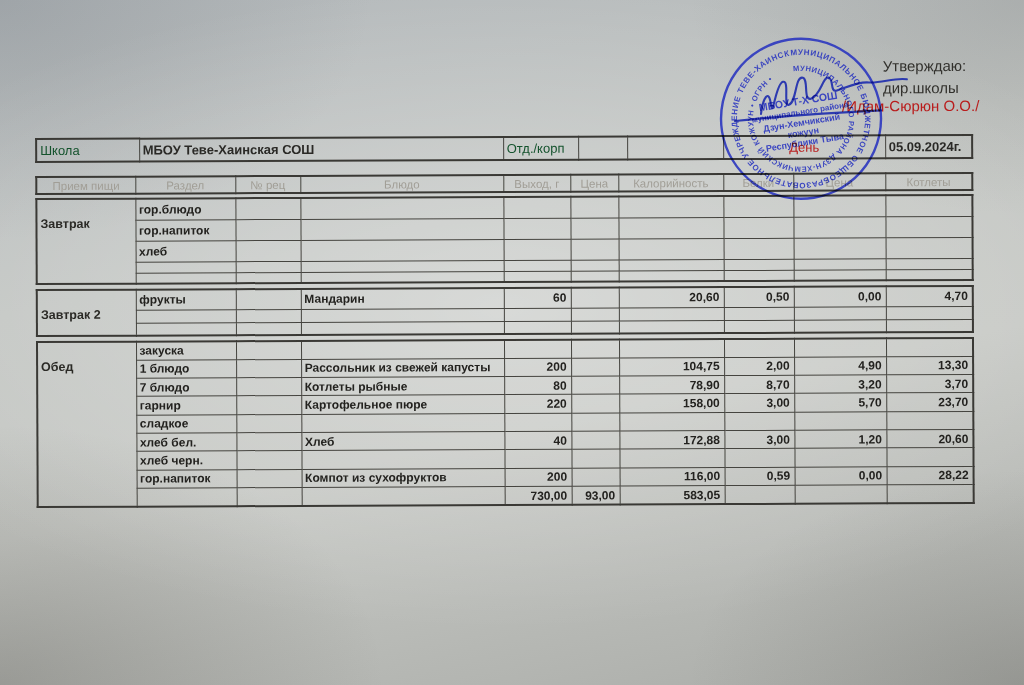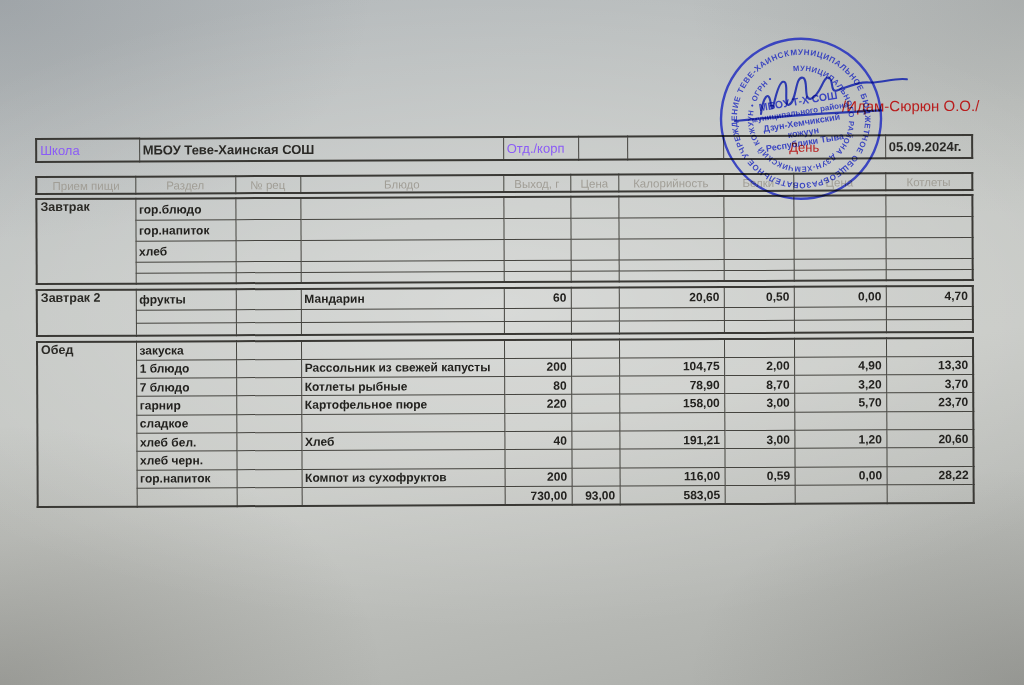--- a/index.html
+++ b/index.html
@@ -14,28 +14,28 @@
       radial-gradient(620px 400px at 0% 0%, rgba(88,95,102,0.22), rgba(0,0,0,0) 60%),
       linear-gradient(168deg,#b3b8bb 0%,#c2c5c2 35%,#c6c8c4 60%,#aaaca8 100%);
   }
   .sheet{position:absolute;inset:0;transform:rotate(-0.25deg);}
   table{border-collapse:collapse;table-layout:fixed;position:absolute;background:transparent;}
   td,th{border:1px solid #45443f;overflow:hidden;white-space:nowrap;vertical-align:middle;padding:0 3px;}
   .tbl{border:2px solid #3a3935;}
   
   .info{left:36px;top:136px;width:936px;height:25px;font-size:13px;color:#2a2926;}
   .info td{font-weight:700;}
-  .info .lbl{font-weight:400;color:#8b5cf6;}
+  .info .lbl{font-weight:400;color:#14532d;}
   
   .hdr{left:36px;top:174px;width:936px;height:19px;}
   .hdr th{font-size:11.5px;font-weight:400;color:#a19e96;text-align:center;padding:0 2px;}
   
   .blk{left:36px;width:936px;font-size:12px;color:#23221f;}
   .blk td{font-weight:700;}
-  .blk td.meal{vertical-align:top;padding-top:0;font-size:12.5px;color:#2b2a26;}
+  .blk td.meal{vertical-align:top;padding-top:17px;font-size:12.5px;color:#2b2a26;}
   .blk td.num{text-align:right;padding-right:4px;}
   .b1{top:196px;height:87px;}
   .b1 tr{height:21px;}
   .b1 tr:nth-child(4),.b1 tr:nth-child(5){height:11px;}
   .b2{top:287px;height:48px;}
   .b2 tr:nth-child(1){height:20px;}
   .b2 tr:nth-child(2){height:13px;}
   .b2 tr:nth-child(3){height:13px;}
   .b3{top:339px;height:167px;}
   .b3 tr{height:18px;}
@@ -45,20 +45,24 @@
   
   .stamp{position:absolute;left:712px;top:30px;width:180px;height:180px;
          mix-blend-mode:multiply;opacity:.88;transform:rotate(-9deg);}
   .sig{position:absolute;left:700px;top:70px;width:240px;height:70px;mix-blend-mode:multiply;}
 </style>
 </head>
 <body>
 
 <div class="sheet">
 
+  <div class="approve">
+    <div>Утверждаю:</div>
+    <div>дир.школы</div>
+  </div>
   <div class="approve3">/Идам-Сюрюн О.О./</div>
 
   <table class="tbl info">
     <colgroup>
       <col style="width:103px">
         <col style="width:364px">
         <col style="width:75px">
       <col style="width:49px">
         <col style="width:96px">
         <col style="width:162px">
@@ -299,21 +303,21 @@
           <td class="c-belki num"></td>
           <td class="c-zhiry num"></td>
           <td class="c-uglevody num"></td>
         </tr>
         <tr>
           <td class="c-razdel">хлеб бел.</td>
           <td class="c-rec"></td>
           <td class="c-dish">Хлеб</td>
           <td class="c-vyhod num">40</td>
           <td class="c-cena num"></td>
-          <td class="c-kal num">191,21</td>
+          <td class="c-kal num">172,88</td>
           <td class="c-belki num">3,00</td>
           <td class="c-zhiry num">1,20</td>
           <td class="c-uglevody num">20,60</td>
         </tr>
         <tr>
           <td class="c-razdel">хлеб черн.</td>
           <td class="c-rec"></td>
           <td class="c-dish"></td>
           <td class="c-vyhod num"></td>
           <td class="c-cena num"></td>

